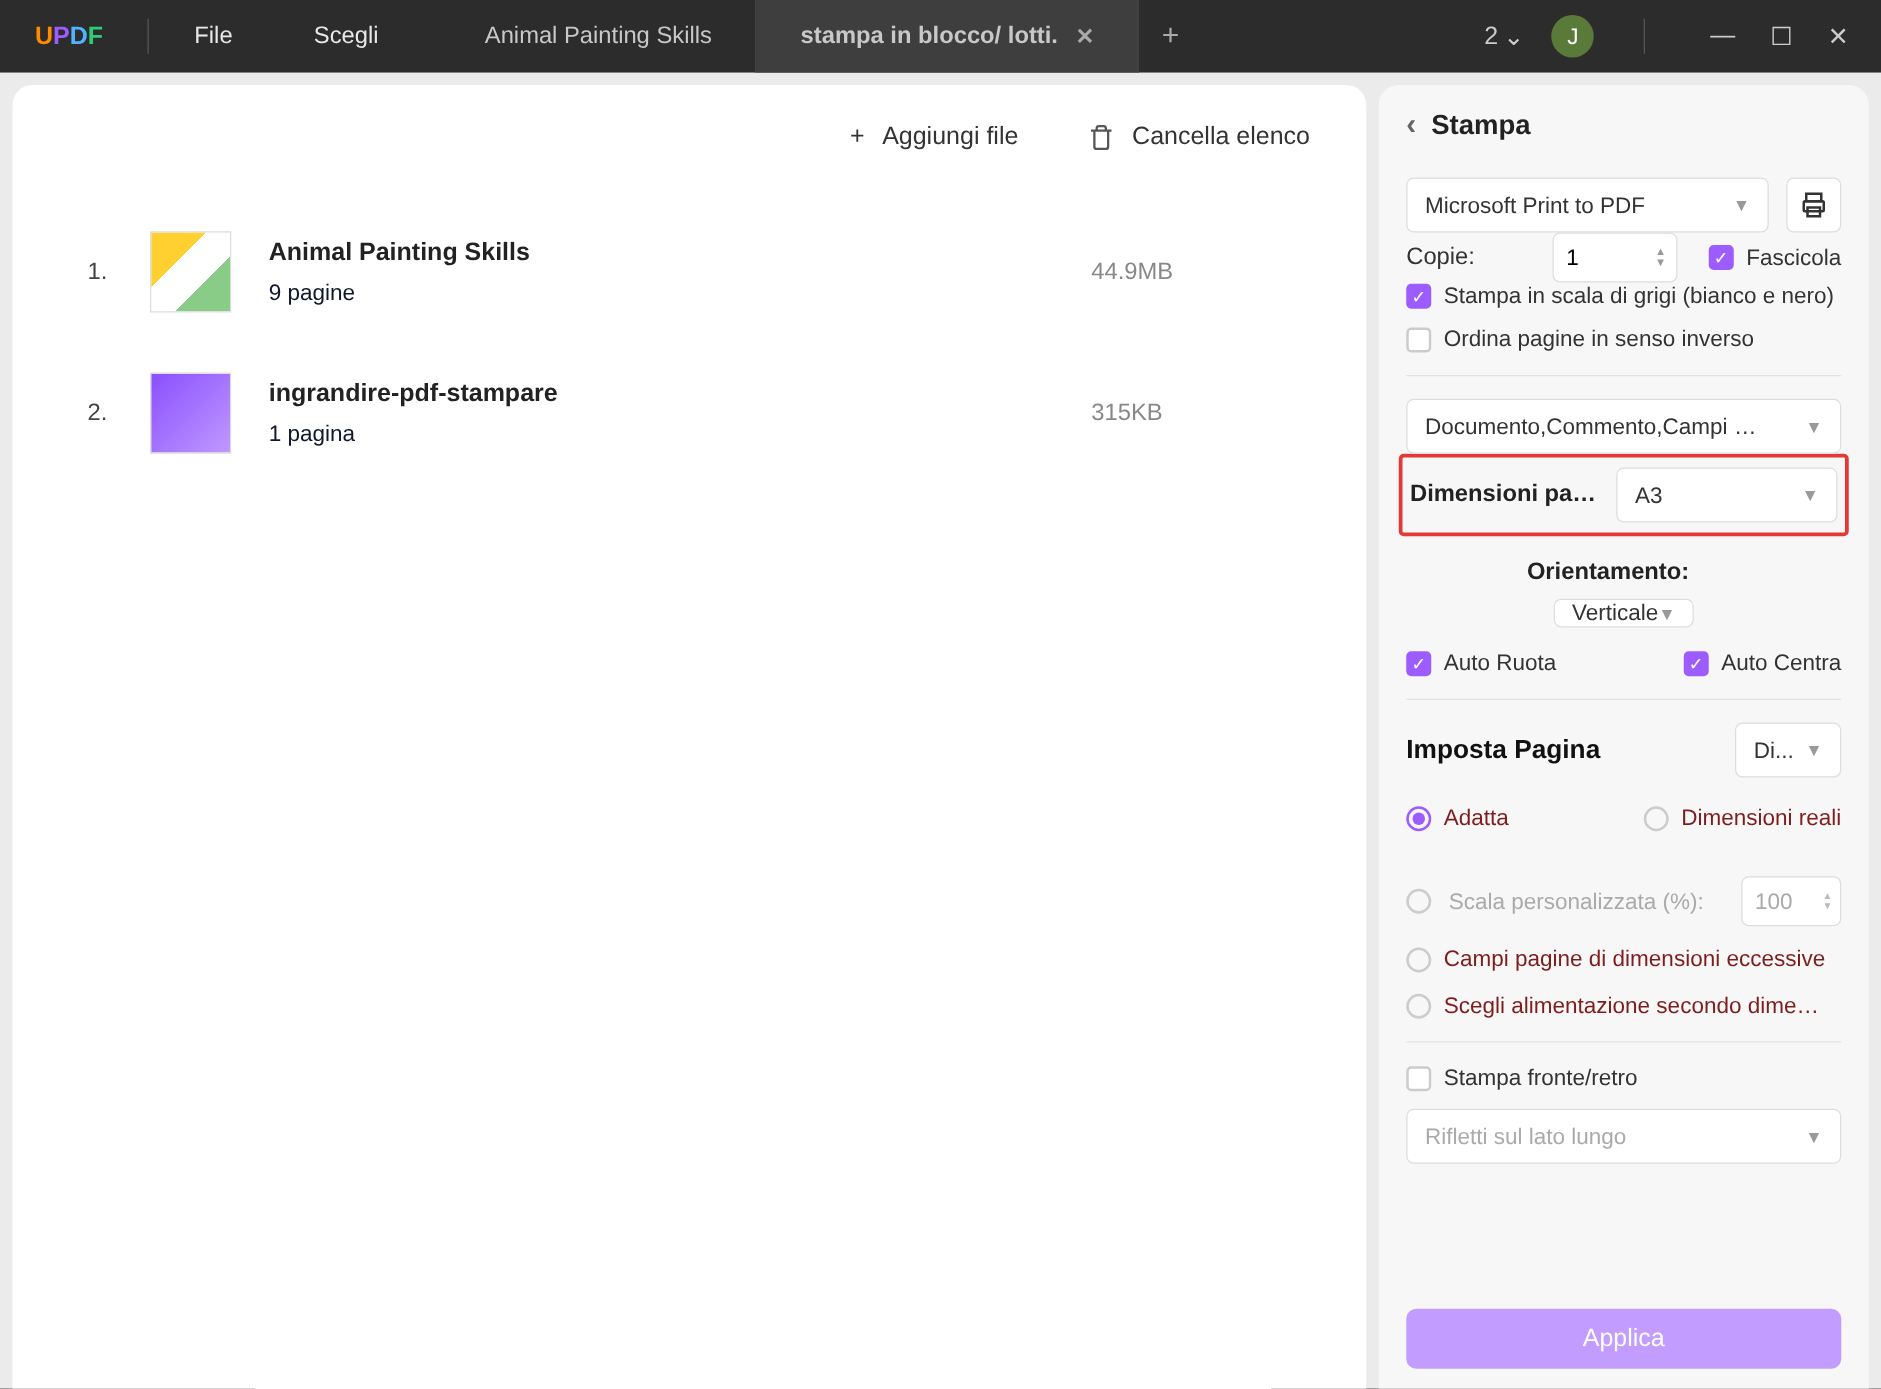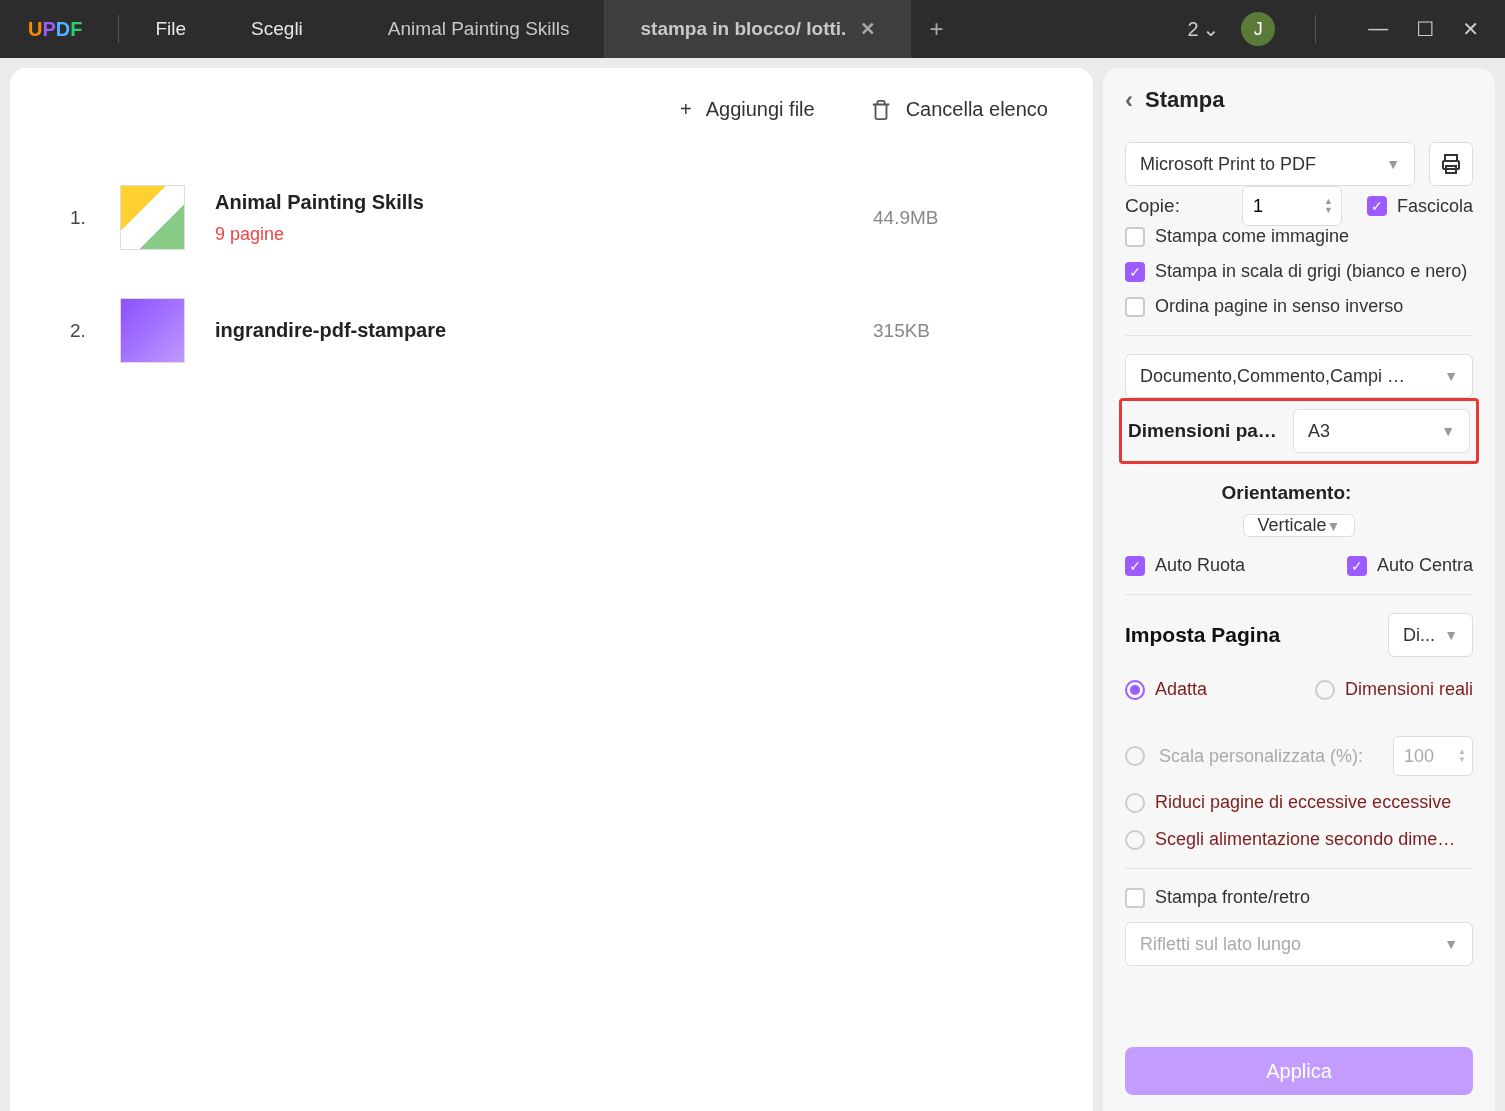--- a/index.html
+++ b/index.html
@@ -25,21 +25,21 @@
   .file-panel { flex: 1; background: #fff; border-radius: 16px 16px 0 0; display: flex; flex-direction: column; }
   .file-toolbar { display: flex; justify-content: flex-end; gap: 55px; padding: 30px 45px; }
   .tb-action { display: flex; align-items: center; gap: 14px; font-size: 20px; color: #333; cursor: pointer; }
   .file-list { padding: 10px 60px; }
   .file-row { display: flex; align-items: center; padding: 24px 0; }
   .file-idx { width: 50px; font-size: 19px; color: #444; }
   .file-thumb { width: 65px; height: 65px; background: linear-gradient(135deg,#ffd030 0%,#ffd030 35%,#fff 35%,#fff 65%,#88cc88 65%); border: 1px solid #ddd; margin-right: 30px; }
   .file-thumb.t2 { background: linear-gradient(135deg,#8a4fff,#c099ff); }
   .file-info { flex: 1; }
   .file-title { font-size: 20px; font-weight: 600; color: #222; }
-  .file-pages { font-size: 18px; color: #ef4444; margin-top: 10px; }
+  .file-pages { font-size: 18px; color: #0f172a; margin-top: 10px; }
   .file-size { font-size: 19px; color: #888; width: 160px; text-align: left; }
   
   .side-panel { width: 392px; background: #f7f7f7; border-radius: 16px 16px 0 0; display: flex; flex-direction: column; overflow: hidden; }
   .side-header { display: flex; align-items: center; gap: 12px; padding: 18px 22px; font-size: 22px; font-weight: 600; color: #222; }
   .side-body { padding: 10px 22px 0 22px; flex: 1; overflow-y: auto; }
   .row { display: flex; align-items: center; gap: 14px; }
   .select { flex: 1; height: 44px; background: #fff; border: 1px solid #ddd; border-radius: 6px; display: flex; align-items: center; padding: 0 14px; font-size: 18px; color: #333; justify-content: space-between; cursor: pointer; }
   .select .arrow { color: #999; font-size: 14px; }
   .print-btn { width: 44px; height: 44px; border: 1px solid #ddd; border-radius: 6px; display: flex; align-items: center; justify-content: center; background: #fff; cursor: pointer; }
   .label { font-size: 19px; color: #333; }
@@ -128,20 +128,21 @@
           <div class="file-title">Animal Painting Skills</div>
           <div class="file-pages">9 pagine</div>
         </div>
         <div class="file-size">44.9MB</div>
       </div>
       <div class="file-row">
         <div class="file-idx">2.</div>
         <div class="file-thumb t2"></div>
         <div class="file-info">
           <div class="file-title">ingrandire-pdf-stampare</div>
+          <div class="file-pages">1 pagina</div>
         </div>
         <div class="file-size">315KB</div>
       </div>
     </div>
   </div>
 
   <div class="side-panel">
     <div class="side-header">
       <span style="font-size:24px;color:#666;">‹</span>
       <span>Stampa</span>
@@ -173,24 +174,20 @@
               </div>
           </div>
           <div class="check-row" style="margin-bottom:0;">
             <div class="checkbox checked">✓</div>
             <span>Fascicola</span>
           </div>
         </div>
       </div>
 
       <div class="check-row">
-        <div class="checkbox"></div>
-        <span>Stampa come immagine</span>
-      </div>
-      <div class="check-row">
         <div class="checkbox checked">✓</div>
         <span>Stampa in scala di grigi (bianco e nero)</span>
       </div>
       <div class="check-row">
         <div class="checkbox"></div>
         <span>Ordina pagine in senso inverso</span>
       </div>
 
       <div class="divider"></div>
 
@@ -256,21 +253,21 @@
           <span>100</span>
           <div class="arrows">
               <span>▲</span>
               <span>▼</span>
             </div>
         </div>
       </div>
 
       <div class="radio-row">
         <div class="radio"></div>
-        <span>Riduci pagine di eccessive eccessive</span>
+        <span>Campi pagine di dimensioni eccessive</span>
       </div>
       <div class="radio-row">
         <div class="radio"></div>
         <span class="ellipsis" style="max-width:310px;">Scegli alimentazione secondo dimensi...</span>
       </div>
 
       <div class="divider"></div>
 
       <div class="check-row">
         <div class="checkbox"></div>

